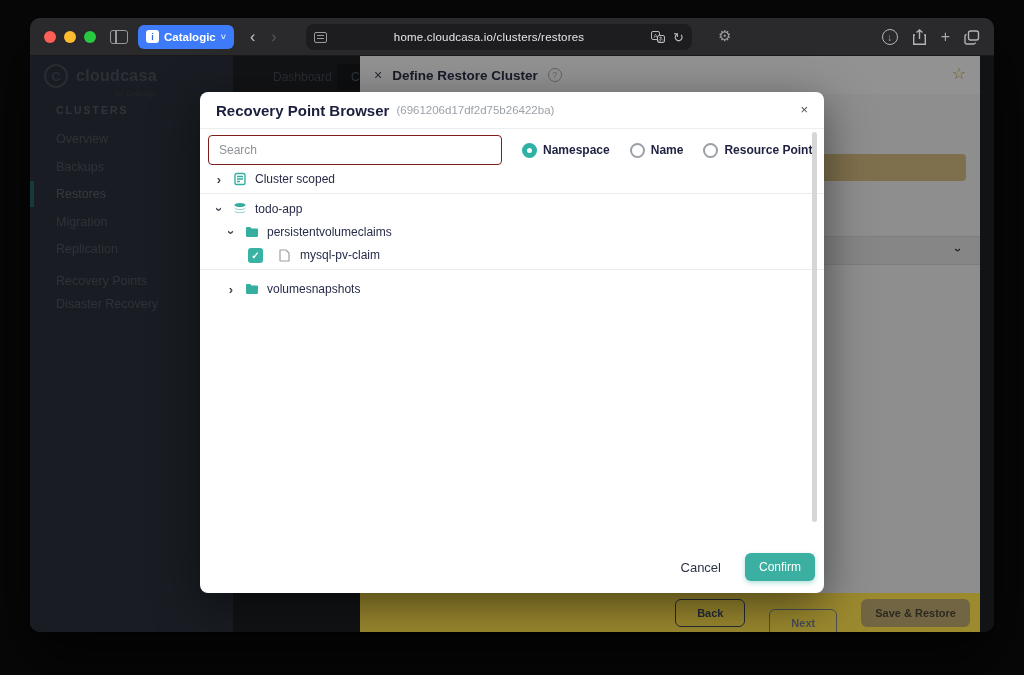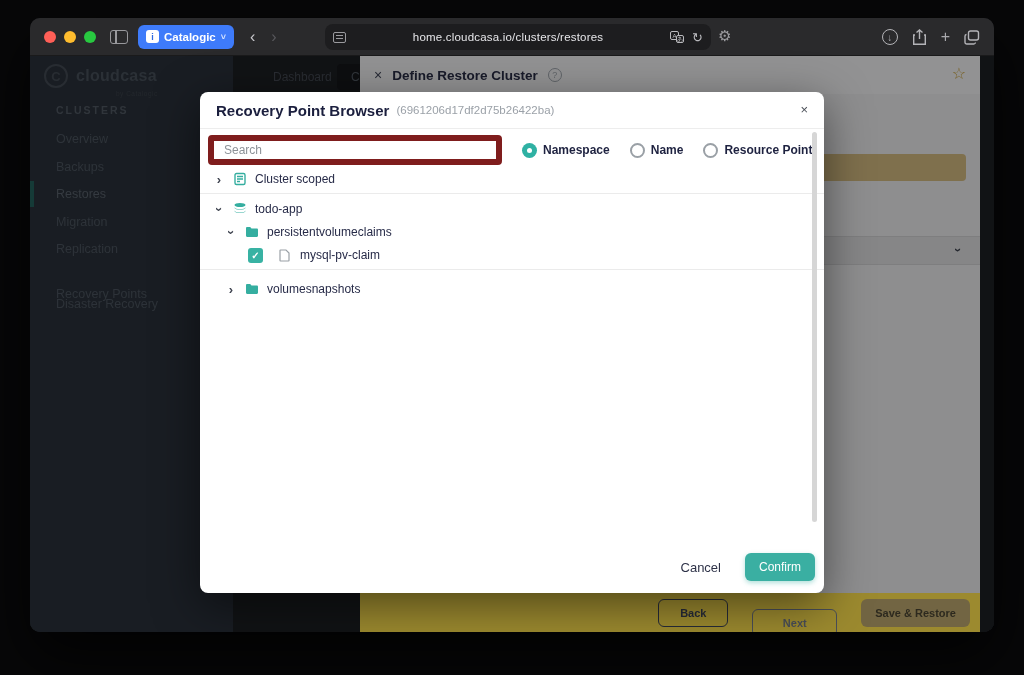--- a/index.html
+++ b/index.html
@@ -18,21 +18,21 @@
   .chrome-ic { color:#a9a9ad; display:flex; align-items:center; justify-content:center; }
   .sidebar-toggle { width:18px; height:14px; border:1.5px solid #98989c; border-radius:3px; position:relative; margin-right:10px; }
   .sidebar-toggle::after{content:""; position:absolute; left:4px; top:0; bottom:0; width:1.5px; background:#98989c;}
   .tabgroup { background:#3e7bfa; color:#fff; border-radius:6px; height:24px; display:flex; align-items:center;
               gap:5px; padding:0 8px; font-size:11.5px; font-weight:bold; }
   .favicon { width:13px; height:13px; background:#fff; border-radius:3px; color:#2f6ae0; font-size:9px;
              font-weight:bold; display:flex; align-items:center; justify-content:center; }
   .tg-chev { font-size:9px; opacity:.8; }
   .nav-arrows { display:flex; gap:16px; margin-left:16px; font-size:16px; }
   .arrow-back { color:#c7c7cb; } .arrow-fwd { color:#58585c; }
-  .urlbar { position:absolute; left:295px; top:6px; width:386px; height:26px; background:#1d1d1f;
+  .urlbar { position:absolute; left:276px; top:6px; width:386px; height:26px; background:#1d1d1f;
             border-radius:8px; display:flex; align-items:center; padding:0 8px; }
   .url-page-icon { width:13px; height:11px; border:1.2px solid #9a9a9e; border-radius:2px; position:relative; }
   .url-page-icon::after{content:""; position:absolute; left:2px; right:2px; top:2px; height:1.2px; background:#9a9a9e; box-shadow:0 3px 0 #9a9a9e;}
   .url-text { flex:1; text-align:center; color:#e6e6e9; font-size:11.5px; letter-spacing:.2px; }
   .url-right { display:flex; align-items:center; gap:8px; color:#b9b9bd; }
   .translate-icon { position:relative; width:14px; height:12px; }
   .translate-icon span { position:absolute; border:1.1px solid #b9b9bd; border-radius:2px; font-size:6px; line-height:1;
                          display:flex; align-items:center; justify-content:center; color:#b9b9bd; background:#1d1d1f;}
   .t-a{ left:0; top:0; width:9px; height:9px; } .t-b{ right:0; bottom:0; width:8px; height:8px; }
   .reload { font-size:13px; }
@@ -72,36 +72,36 @@
   .alert-bar { position:absolute; left:14px; top:98px; width:592px; height:27px; background:#cdb478; border-radius:4px; }
   .select-row { position:absolute; left:0; top:180px; width:620px; height:29px; background:#d9d9d9;
                 border-top:1px solid #cccccc; border-bottom:1px solid #cccccc; }
   .select-chev { position:absolute; right:20px; top:6px; color:#383d47; font-size:12px; font-weight:bold;
                  display:inline-block; transform:rotate(90deg); }
   .panel-footer { position:absolute; left:0; bottom:0; width:100%; height:39px; background:#fde047;
                   display:flex; align-items:center; justify-content:flex-end; gap:24px; padding-right:10px; }
   .pf-btn { height:28px; border-radius:6px; font-size:11px; font-weight:bold; display:flex; align-items:center;
             justify-content:center; padding:0 14px; }
   .btn-back { border:1.5px solid #3b4156; color:#3b4156; width:70px; }
-  .btn-next { border:1.5px solid #767c8a; color:#767c8a; width:85px;margin-top:20px; }
+  .btn-next { border:1.5px solid #767c8a; color:#767c8a; width:68px;margin-top:20px; }
   .btn-save { background:#b7a268; color:#453f2b; }
 
   .dim-overlay { position:absolute; inset:0; background:rgba(9,10,12,0.40); z-index:5; }
 
   
   .modal { position:absolute; left:170px; top:36px; width:624px; height:501px; background:#ffffff;
            border-radius:8px; box-shadow:0 12px 45px rgba(0,0,0,0.5); z-index:10; }
   .modal-header { position:absolute; left:0; top:0; width:100%; height:37px; border-bottom:1px solid #ededed;
                   display:flex; align-items:center; padding:0 16px; gap:7px; }
   .modal-title { color:#1b1f3e; font-size:15px; font-weight:bold;text-align:right; }
   .modal-sub { color:#9ba1a8; font-size:11.5px; }
   .modal-close { position:absolute; right:12px; top:8px; color:#4a4f57; font-size:13px; padding:2px 4px; }
 
   .controls { position:absolute; left:8px; top:43px; width:606px; height:30px; display:flex; align-items:center; }
-  .search-input { width:294px; height:30px; border:6px solid #7f1d1d; border-radius:4px; padding:0 10px;
+  .search-input { width:294px; height:30px; border:1px solid #7f1d1d; border-radius:4px; padding:0 10px;
                   font-size:12px; color:#333; outline:none; font-family:"Liberation Sans", sans-serif; }
   .search-input::placeholder { color:#8d9298; }
   .radio-group { display:flex; align-items:center; gap:20px; margin-left:20px; }
   .radio-opt { display:flex; align-items:center; gap:6px; }
   .radio { width:15px; height:15px; border-radius:50%; }
   .radio-on { background:#2fb1a3; position:relative; }
   .radio-on::after { content:""; position:absolute; left:5px; top:5px; width:5px; height:5px; border-radius:50%; background:#fff; }
   .radio-off { border:2px solid #9aa0a6; background:#fff; }
   .radio-label { font-size:12px; font-weight:bold; color:#1e2240; }
 
@@ -187,21 +187,21 @@
         <span class="brand-name">cloudcasa</span>
       </div>
       <span class="brand-sub">by Catalogic</span>
       <div class="side-section">CLUSTERS</div>
       <span class="active-bar" style="top:125px;"></span>
       <div class="side-item" style="top:76px;">Overview</div>
       <div class="side-item" style="top:104px;">Backups</div>
       <div class="side-item" style="top:131px; color:#525b64;">Restores</div>
       <div class="side-item" style="top:159px;">Migration</div>
       <div class="side-item" style="top:186px;">Replication</div>
-      <div class="side-item" style="top:231px;">Recovery Points</div>
+      <div class="side-item" style="top:218px;">Recovery Points</div>
       <div class="side-item" style="top:241px;">Disaster Recovery</div>
     </div>
 
     <div class="content">
       <div class="top-tab tab-dash">Dashboard</div>
       <div class="top-tab tab-clusters">Clusters</div>
 
       <div class="panel">
         <div class="panel-header">
           <span class="panel-close">×</span>

